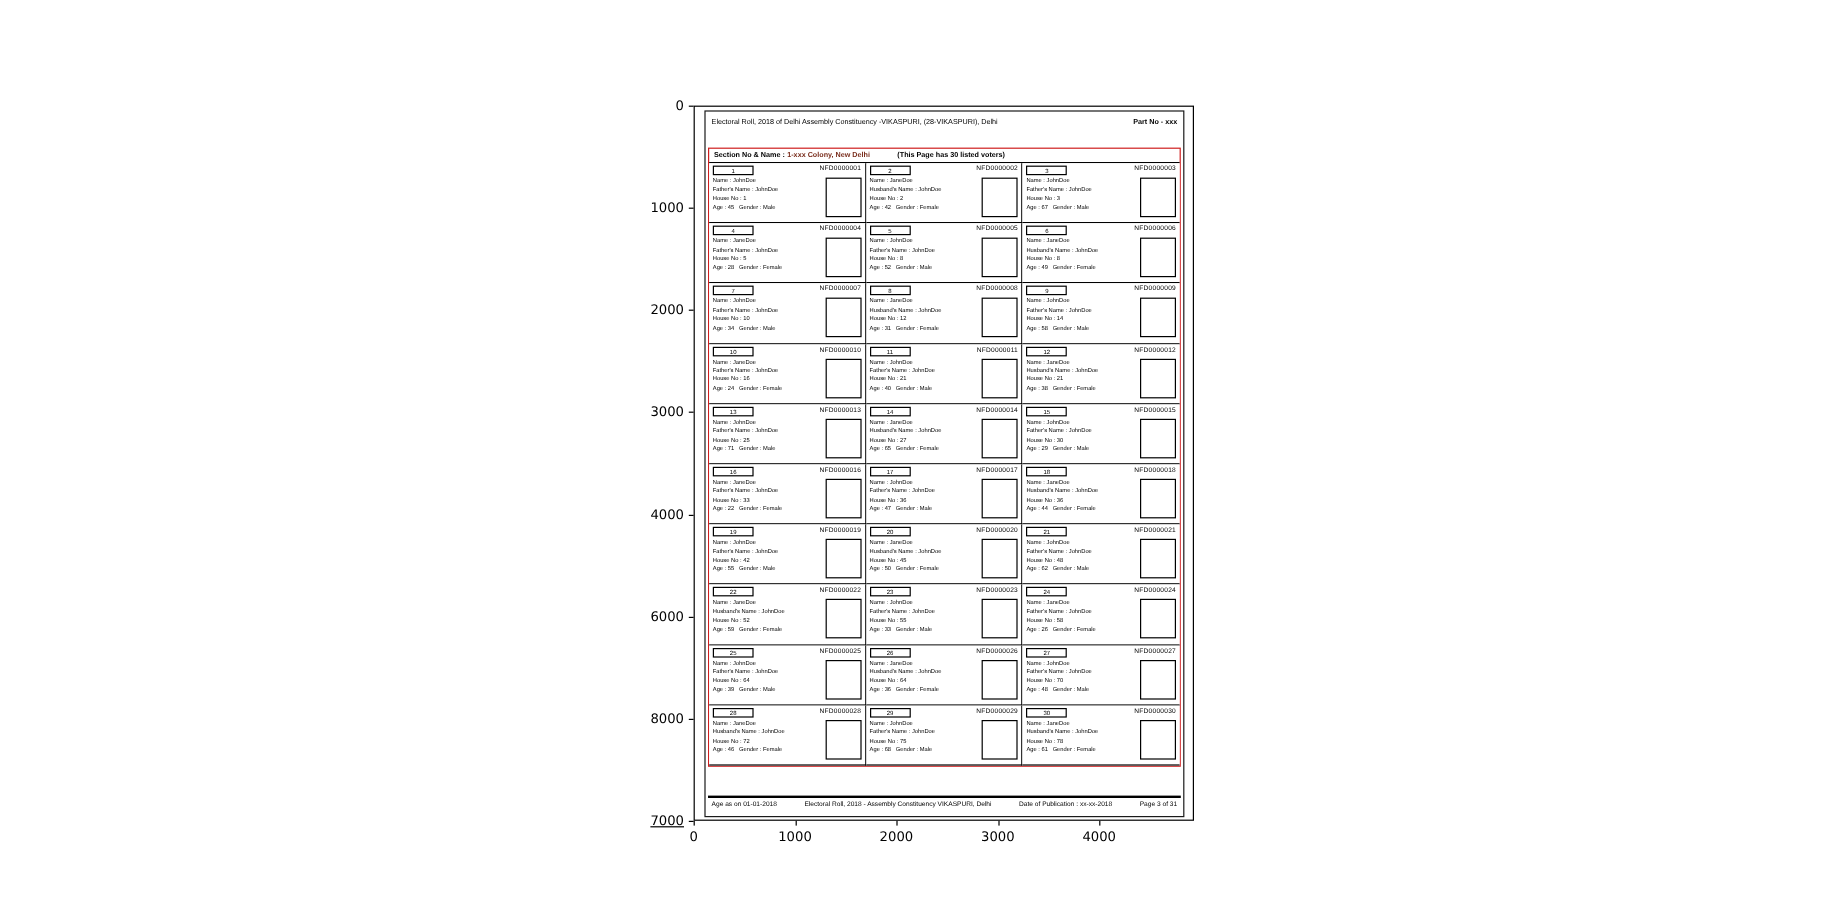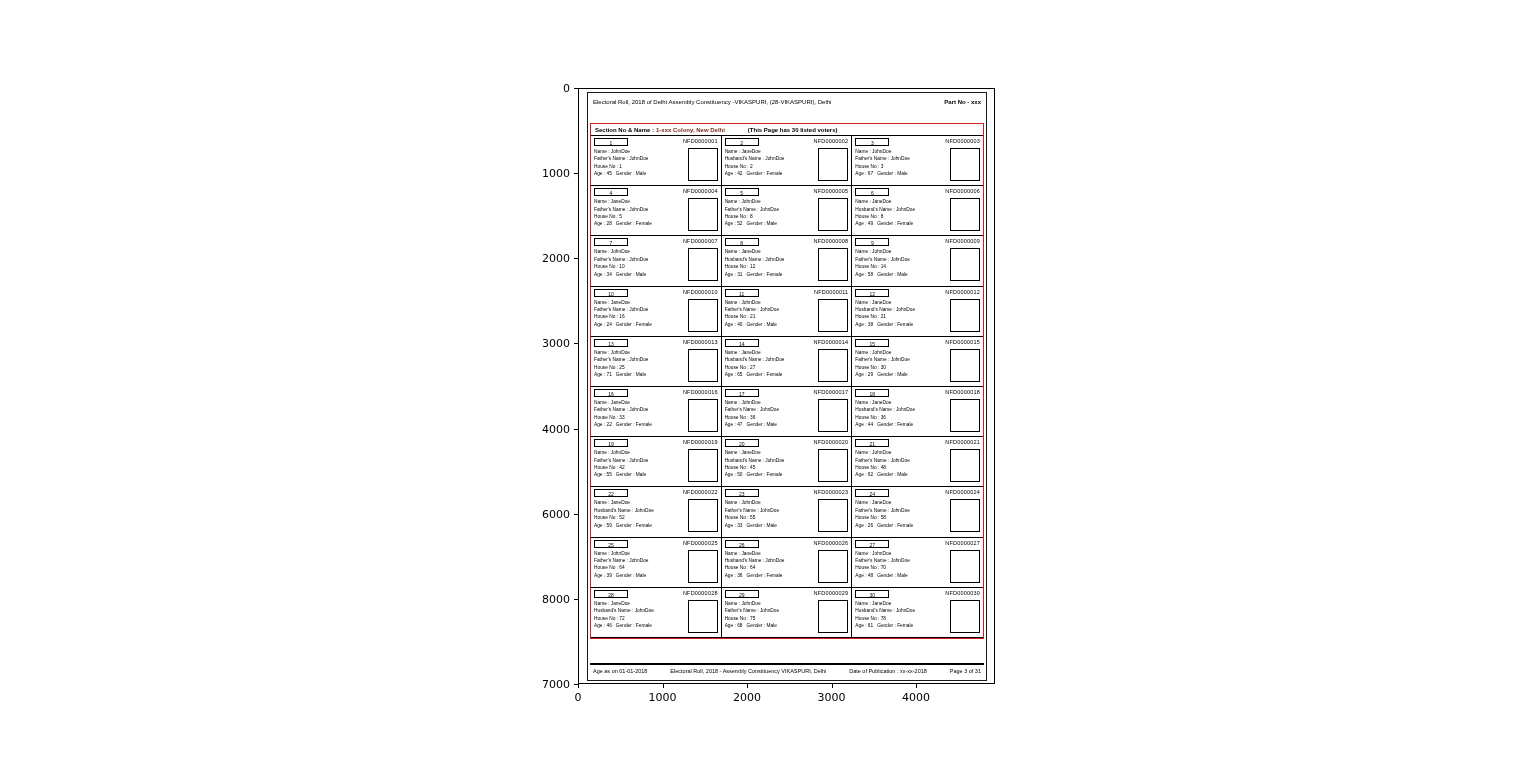--- a/index.html
+++ b/index.html
@@ -528,21 +528,21 @@
     <span class="tick-label y-tick" style="left: 570px; top: 258.286px;">2000</span>
     <div class="tick-mark" style="left: 574px; top: 258.286px; width: 4px; height: 1px;"></div>
     <span class="tick-label y-tick" style="left: 570px; top: 343.429px;">3000</span>
     <div class="tick-mark" style="left: 574px; top: 343.429px; width: 4px; height: 1px;"></div>
     <span class="tick-label y-tick" style="left: 570px; top: 428.571px;">4000</span>
     <div class="tick-mark" style="left: 574px; top: 428.571px; width: 4px; height: 1px;"></div>
     <span class="tick-label y-tick" style="left: 570px; top: 513.714px;">6000</span>
     <div class="tick-mark" style="left: 574px; top: 513.714px; width: 4px; height: 1px;"></div>
     <span class="tick-label y-tick" style="left: 570px; top: 598.857px;">8000</span>
     <div class="tick-mark" style="left: 574px; top: 598.857px; width: 4px; height: 1px;"></div>
-    <span class="tick-label y-tick" style="left: 570px; top: 684px;">7000</span>
+    <span class="tick-label y-tick" style="left: 570px; top: 684px; text-decoration: underline;">7000</span>
     <div class="tick-mark" style="left: 574px; top: 684px; width: 4px; height: 1px;"></div>
     <span class="tick-label x-tick" style="left: 578px; top: 691px;">0</span>
     <div class="tick-mark" style="left: 578px; top: 684px; width: 1px; height: 4px;"></div>
     <span class="tick-label x-tick" style="left: 662.5px; top: 691px;">1000</span>
     <div class="tick-mark" style="left: 662.5px; top: 684px; width: 1px; height: 4px;"></div>
     <span class="tick-label x-tick" style="left: 747px; top: 691px;">2000</span>
     <div class="tick-mark" style="left: 747px; top: 684px; width: 1px; height: 4px;"></div>
     <span class="tick-label x-tick" style="left: 831.5px; top: 691px;">3000</span>
     <div class="tick-mark" style="left: 831.5px; top: 684px; width: 1px; height: 4px;"></div>
     <span class="tick-label x-tick" style="left: 916px; top: 691px;">4000</span>

